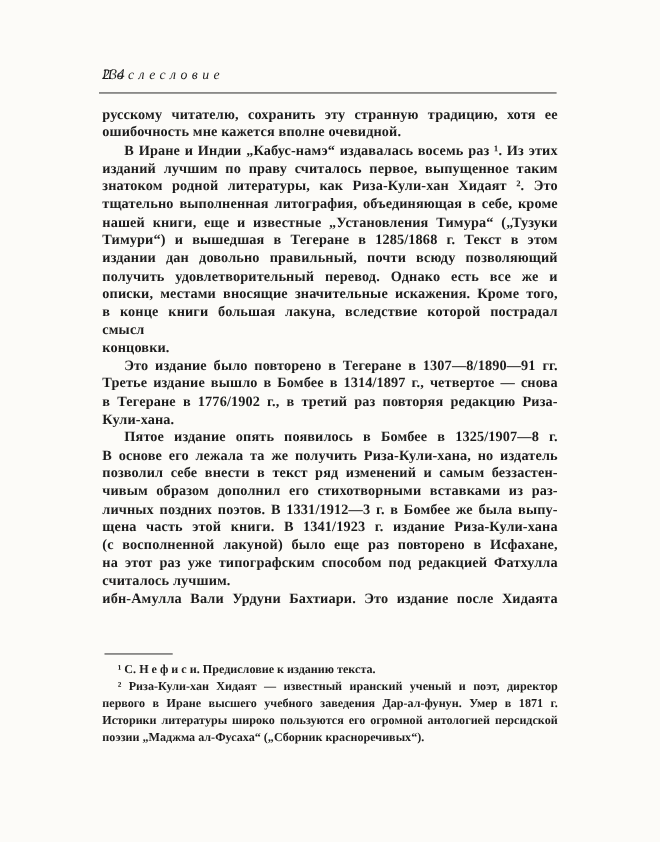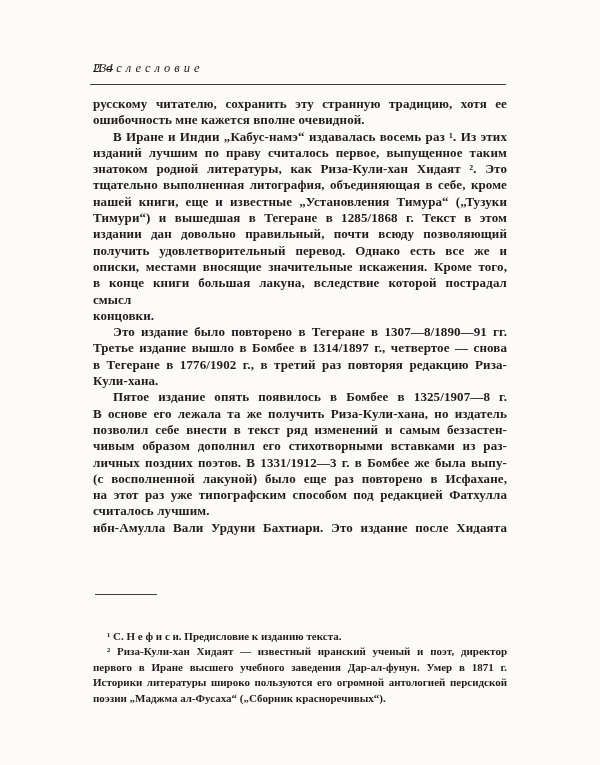--- a/index.html
+++ b/index.html
@@ -74,21 +74,21 @@
     position: absolute;
     top: 594px;
     left: 95px;
     width: 62px;
     height: 1.2px;
     background: currentColor;
     opacity: 0.85;
   }
   .footnotes {
     position: absolute;
-    top: 629px;
+    top: 602px;
     left: 93px;
     width: 414px;
     font-size: 11px;
     line-height: 15.4px;
   }
   .footnotes .line.indent {
     text-indent: 14px;
   }
 </style>
 </head>
@@ -126,20 +126,21 @@
         <div class="line">Третье издание вышло в Бомбее в 1314/1897 г., четвертое — снова</div>
         <div class="line">в Тегеране в 1776/1902 г., в третий раз повторяя редакцию Риза-</div>
         <div class="line last">Кули-хана.</div>
       </div>
       <div class="para">
         <div class="line indent">Пятое издание опять появилось в Бомбее в 1325/1907—8 г.</div>
         <div class="line">В основе его лежала та же получить Риза-Кули-хана, но издатель</div>
         <div class="line">позволил себе внести в текст ряд изменений и самым беззастен-</div>
         <div class="line">чивым образом дополнил его стихотворными вставками из раз-</div>
         <div class="line">личных поздних поэтов. В 1331/1912—3 г. в Бомбее же была выпу-</div>
+        <div class="line">щена часть этой книги. В 1341/1923 г. издание Риза-Кули-хана</div>
         <div class="line">(с восполненной лакуной) было еще раз повторено в Исфахане,</div>
         <div class="line">на этот раз уже типографским способом под редакцией Фатхулла</div>
         <div class="line last">считалось лучшим.</div>
         <div class="line">ибн-Амулла Вали Урдуни Бахтиари. Это издание после Хидаята</div>
       </div>
     </div>
 
   <div class="fn-rule"></div>
 
   <div class="footnotes">

